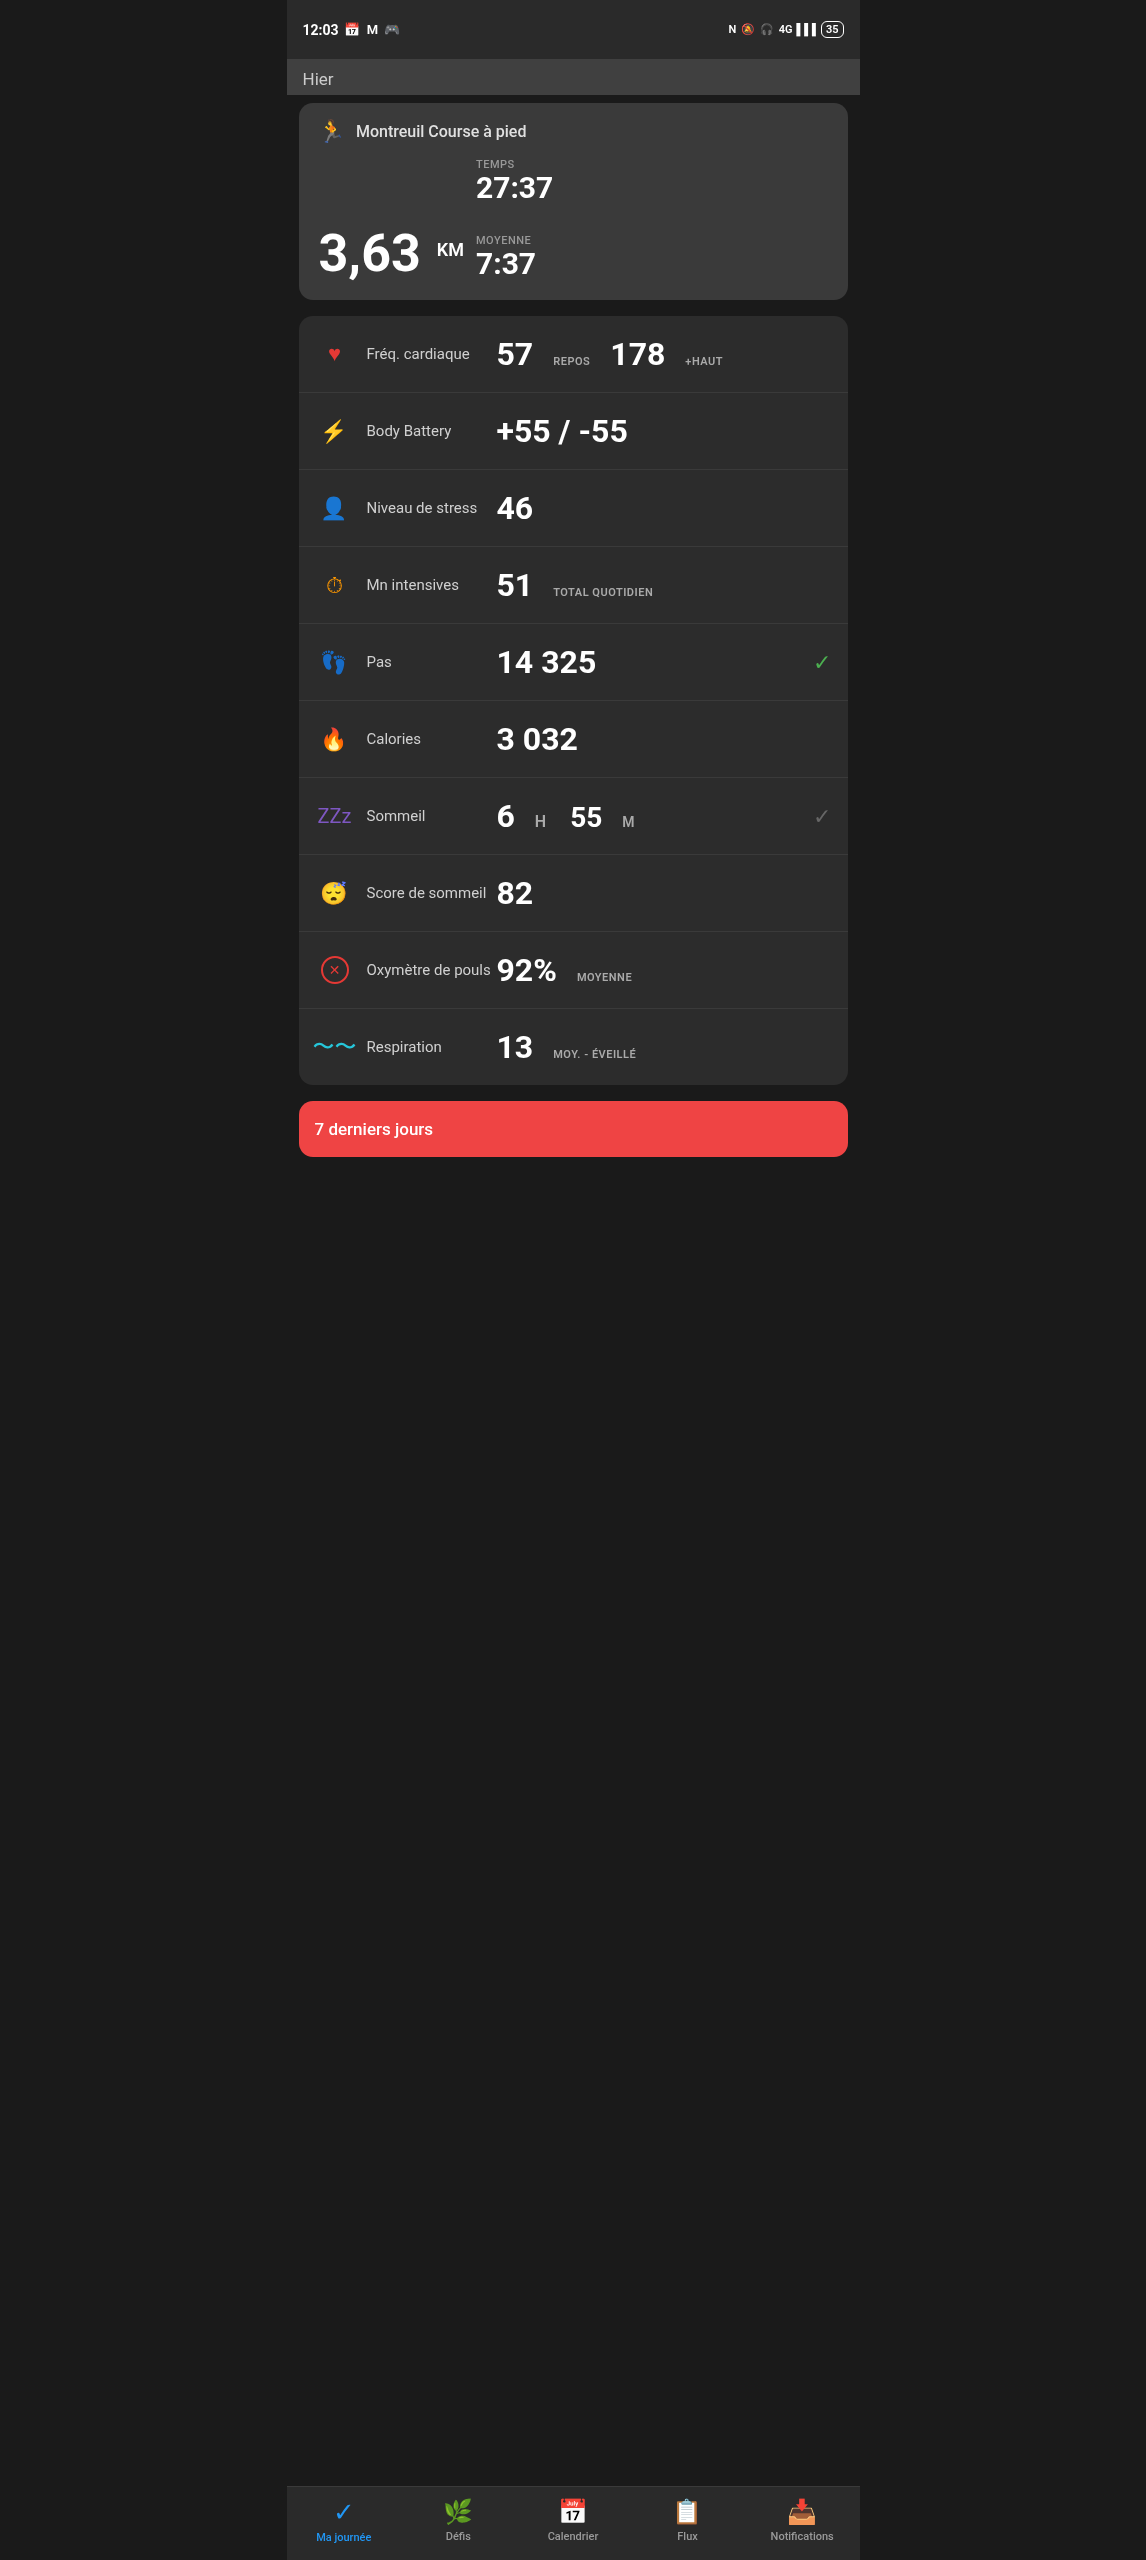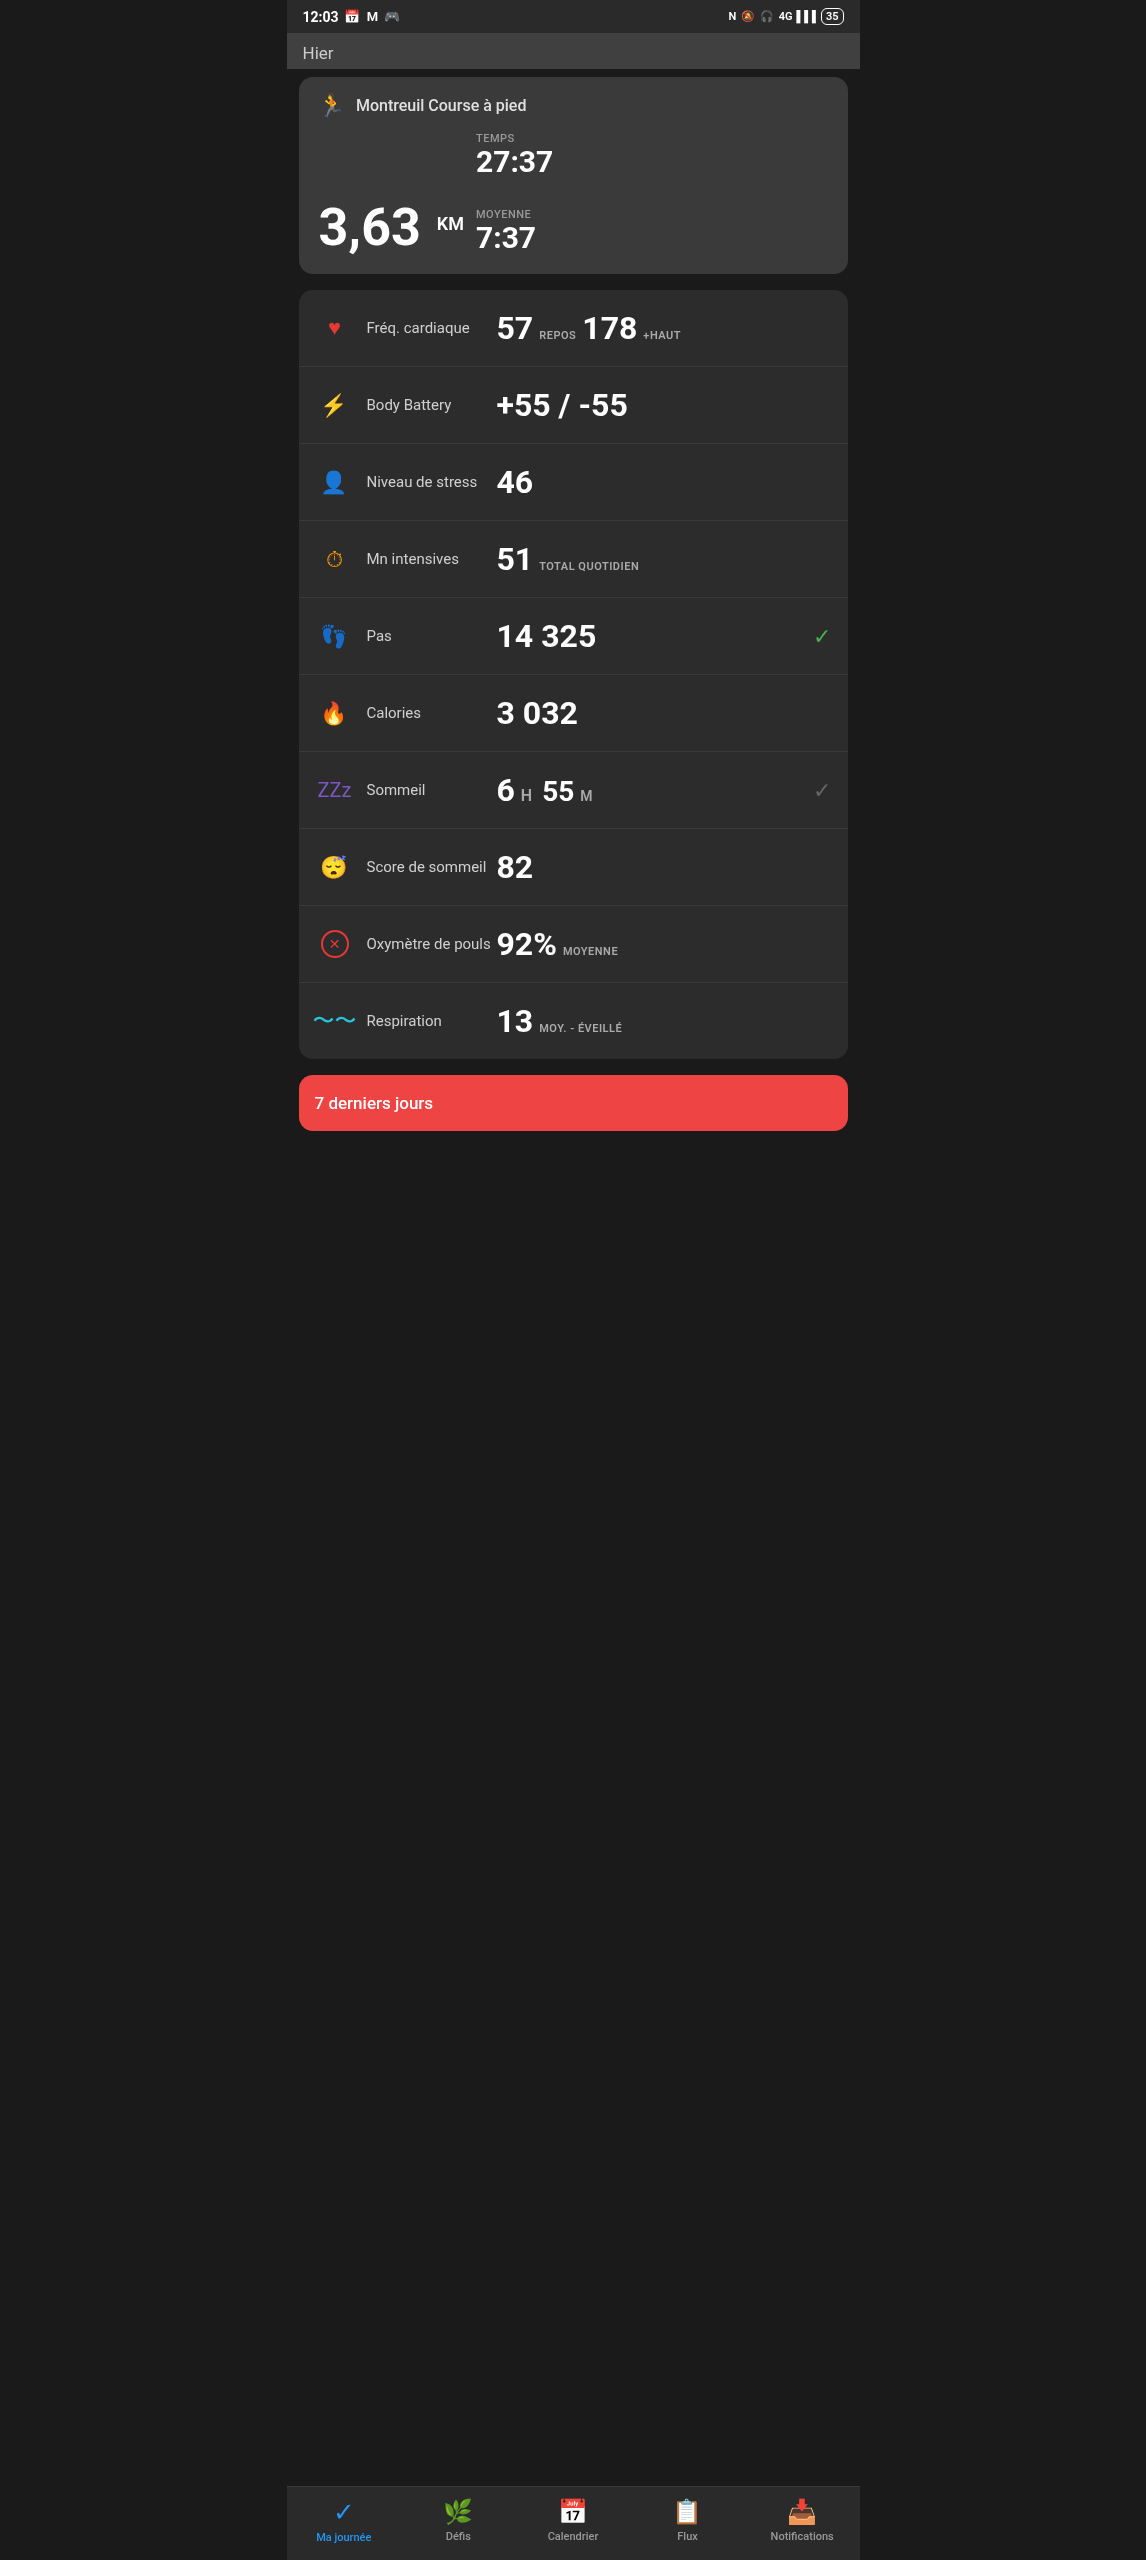--- a/index.html
+++ b/index.html
@@ -15,21 +15,21 @@
       position: relative;
       overflow-x: hidden;
     }
 
     
     .status-bar {
       background: #2a2a2a;
       display: flex;
       justify-content: space-between;
       align-items: center;
-      padding: 8px 16px;
+      padding: 21px 16px;
       font-size: 13px;
       font-weight: 600;
     }
     .status-time {
       font-size: 14px;
       font-weight: 700;
     }
     .status-icons {
       display: flex;
       gap: 5px;
@@ -153,21 +153,21 @@
     }
     .metric-name {
       font-size: 15px;
       color: #d0d0d0;
       font-weight: 400;
       min-width: 130px;
     }
     .metric-value-area {
       display: flex;
       align-items: baseline;
-      gap: 6px;
+      gap: 20px;
       flex: 1;
       text-align: right;
     }
     .metric-main-value {
       font-size: 32px;
       font-weight: 700;
       color: #ffffff;
     }
     .metric-sub-label {
       font-size: 11px;

